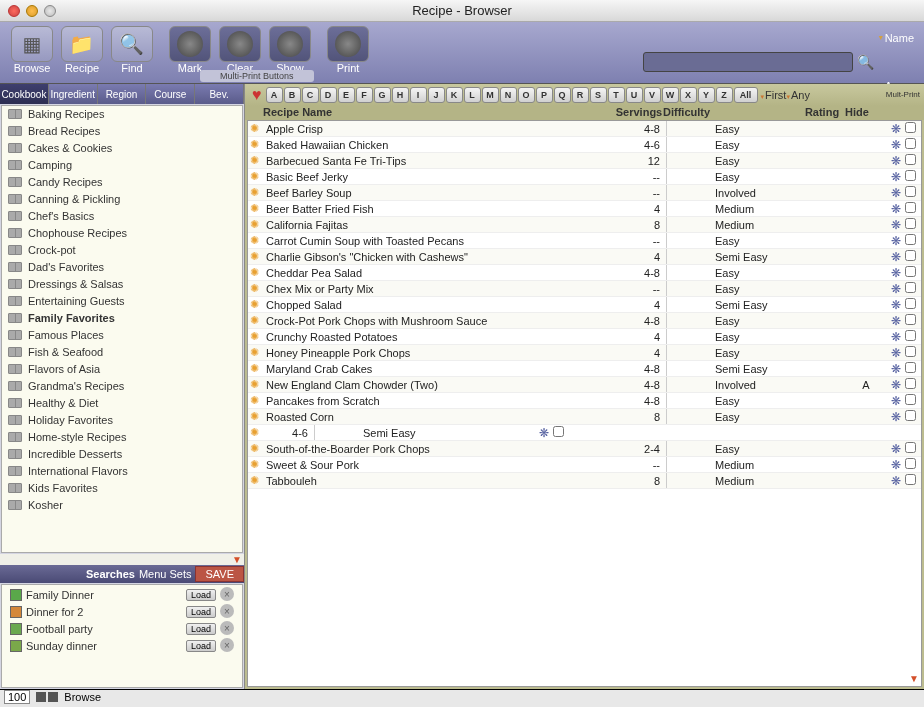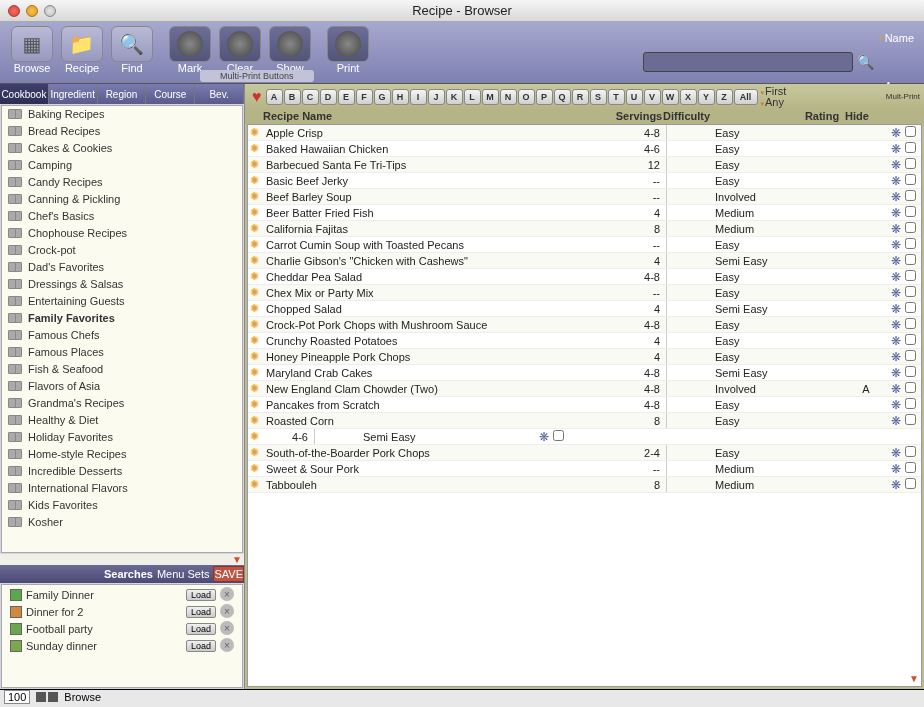--- a/index.html
+++ b/index.html
@@ -38,34 +38,34 @@
 .cat-list { flex:1; overflow-y:auto; background:#fbfbef; border:1px solid #aaa; margin:1px;}
 .cat-item { display:flex; align-items:center; gap:6px; padding:1px 6px; height:17px; cursor:pointer; border-bottom:1px solid rgba(0,0,0,0); color:#333;}
 .cat-item .book { width:14px; height:10px; background:#aaa; border:1px solid #888; border-radius:1px; position:relative;}
 .cat-item .book::after{content:"";position:absolute;left:50%;top:0;bottom:0;width:1px;background:#888;}
 .cat-item.selected { font-weight:bold; }
 .cat-scroll-arrow { text-align:right; color:#d4502a; font-size:10px; padding-right:2px; background:#f0f0e8;}
 
 .searches-bar { display:flex; height:18px; background:linear-gradient(#6a6a95,#4a4a75); color:#fff; font-size:10px; align-items:center;}
 .searches-bar .lbl { flex:1; text-align:right; font-weight:bold;}
 .searches-bar .menu-sets { padding:0 4px; }
-.searches-bar .save { background:#b54; padding:1px 0; border:1px solid #833;text-align:center;}
+.searches-bar .save { background:#b54; padding:1px 9px; border:1px solid #833;text-align:center;}
 .search-list { background:#fbfbef; border:1px solid #aaa; margin:1px; height:104px;}
 .search-item { display:flex; align-items:flex-end; gap:4px; padding:1px 8px; height:17px;}
 .color-swatch { width:12px; height:12px; border:1px solid #666;}
 .search-item .nm { flex:1; color:#333;}
 .load-btn { font-size:9px; background:linear-gradient(#f0f0f0,#ccc); border:1px solid #888; padding:0 4px; border-radius:2px; cursor:pointer;}
 .del-btn { width:14px; height:14px; border-radius:50%; background:#bbb; color:#666; display:flex; align-items:center; justify-content:center; font-size:10px; cursor:pointer;}
 
 .content { flex:1; display:flex; flex-direction:column; background:#bcbc8f;}
 .alpha-row { display:flex; align-items:center; padding:2px 4px; gap:1px; background:linear-gradient(#c8c89e,#b4b486);}
 .heart { color:#c33; font-size:16px; padding:0 3px;}
 .alpha-btn { width:17px; height:16px; background:linear-gradient(#f4f4f4,#d0d0d0); border:1px solid #888; border-radius:3px; font-size:9px; display:flex; align-items:center; justify-content:center; cursor:pointer; font-weight:bold; color:#333;}
 .alpha-btn.all { width:24px;}
-.first-any { font-size:8px; color:#333; line-height:1; margin-left:2px; display:flex; flex-direction:column;}
+.first-any { font-size:8px; color:#333; line-height:1; margin-left:2px; display:flex; flex-direction:row;}
 .first-any span::before{content:"▾"; color:#c73; font-size:7px; margin-right:1px;}
 .multi-print-hdr { font-size:8px; color:#333; line-height:1; margin-left:auto; text-align:center;}
 
 .col-headers { display:flex; background:#b4b486; height:14px; font-size:9px; font-weight:bold; color:#333; padding-left:18px;}
 .ch-name { width:352px;}
 .ch-serv { width:48px; text-align:center;}
 .ch-diff { width:138px;}
 .ch-rating { width:42px; text-align:center;}
 .ch-hide { width:28px; text-align:center;}
 
@@ -215,24 +215,20 @@
           <span class="book"></span>
           <span>Dressings &amp; Salsas</span>
         </div>
         <div class="cat-item">
           <span class="book"></span>
           <span>Entertaining Guests</span>
         </div>
         <div class="cat-item selected">
           <span class="book"></span>
           <span>Family Favorites</span>
-        </div>
-        <div class="cat-item">
-          <span class="book"></span>
-          <span>Famous Chefs</span>
         </div>
         <div class="cat-item">
           <span class="book"></span>
           <span>Famous Places</span>
         </div>
         <div class="cat-item">
           <span class="book"></span>
           <span>Fish &amp; Seafood</span>
         </div>
         <div class="cat-item">

